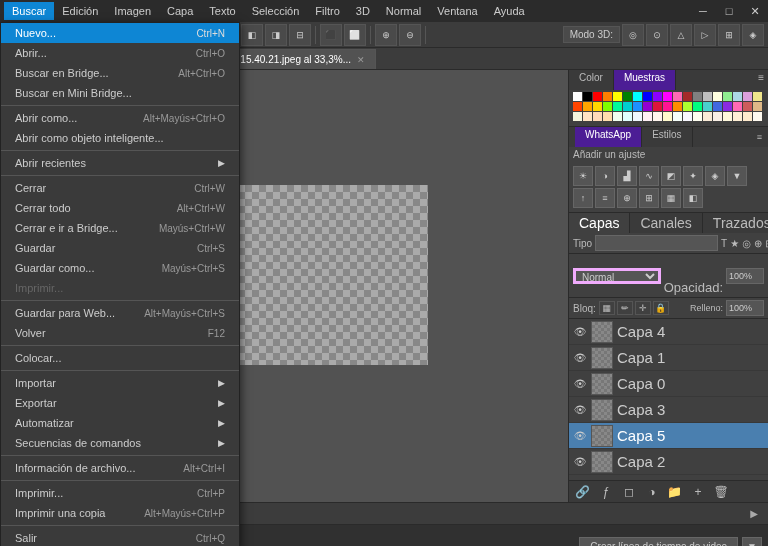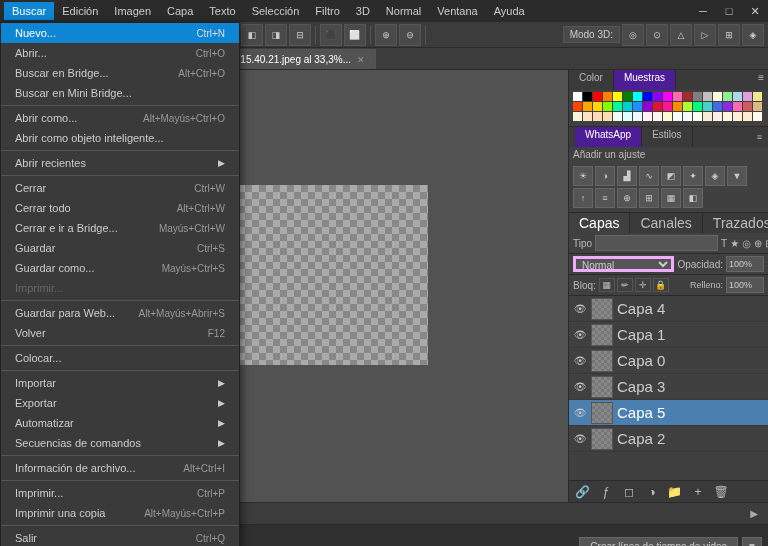--- a/index.html
+++ b/index.html
@@ -300,21 +300,21 @@
       border-bottom: 1px solid #2a2a2a;
     }
     .layers-row2 select {
       height: 16px;
       background: #555;
       border: 3px solid #f0abfc;
       color: #ccc;
       font-size: 10px;
       flex: 1;
     }
-    .opacity-label { font-size: 10px; color: #bbb; }
+    .opacity-label { font-size: 13px; color: #bbb; margin-top: 24px; }
     .opacity-val {
       width: 38px;
       height: 16px;
       background: #555;
       border: 1px solid #666;
       color: #ccc;
       font-size: 9px;
       padding: 0 2px;
     }
     .layers-row3 {
@@ -884,21 +884,21 @@
     <span>Guardar como...</span>
     <span class="dd-shortcut">Mayús+Ctrl+S</span>
   </div>
   <div class="dd-item disabled">
     <span>Imprimir...</span>
     <span class="dd-shortcut"></span>
   </div>
   <div class="dd-sep"></div>
   <div class="dd-item">
     <span>Guardar para Web...</span>
-    <span class="dd-shortcut">Alt+Mayús+Abrir+S</span>
+    <span class="dd-shortcut">Alt+Mayús+Ctrl+S</span>
   </div>
   <div class="dd-item">
     <span>Volver</span>
     <span class="dd-shortcut">F12</span>
   </div>
   <div class="dd-sep"></div>
   <div class="dd-item">
     <span>Colocar...</span>
     <span class="dd-shortcut"></span>
   </div>

